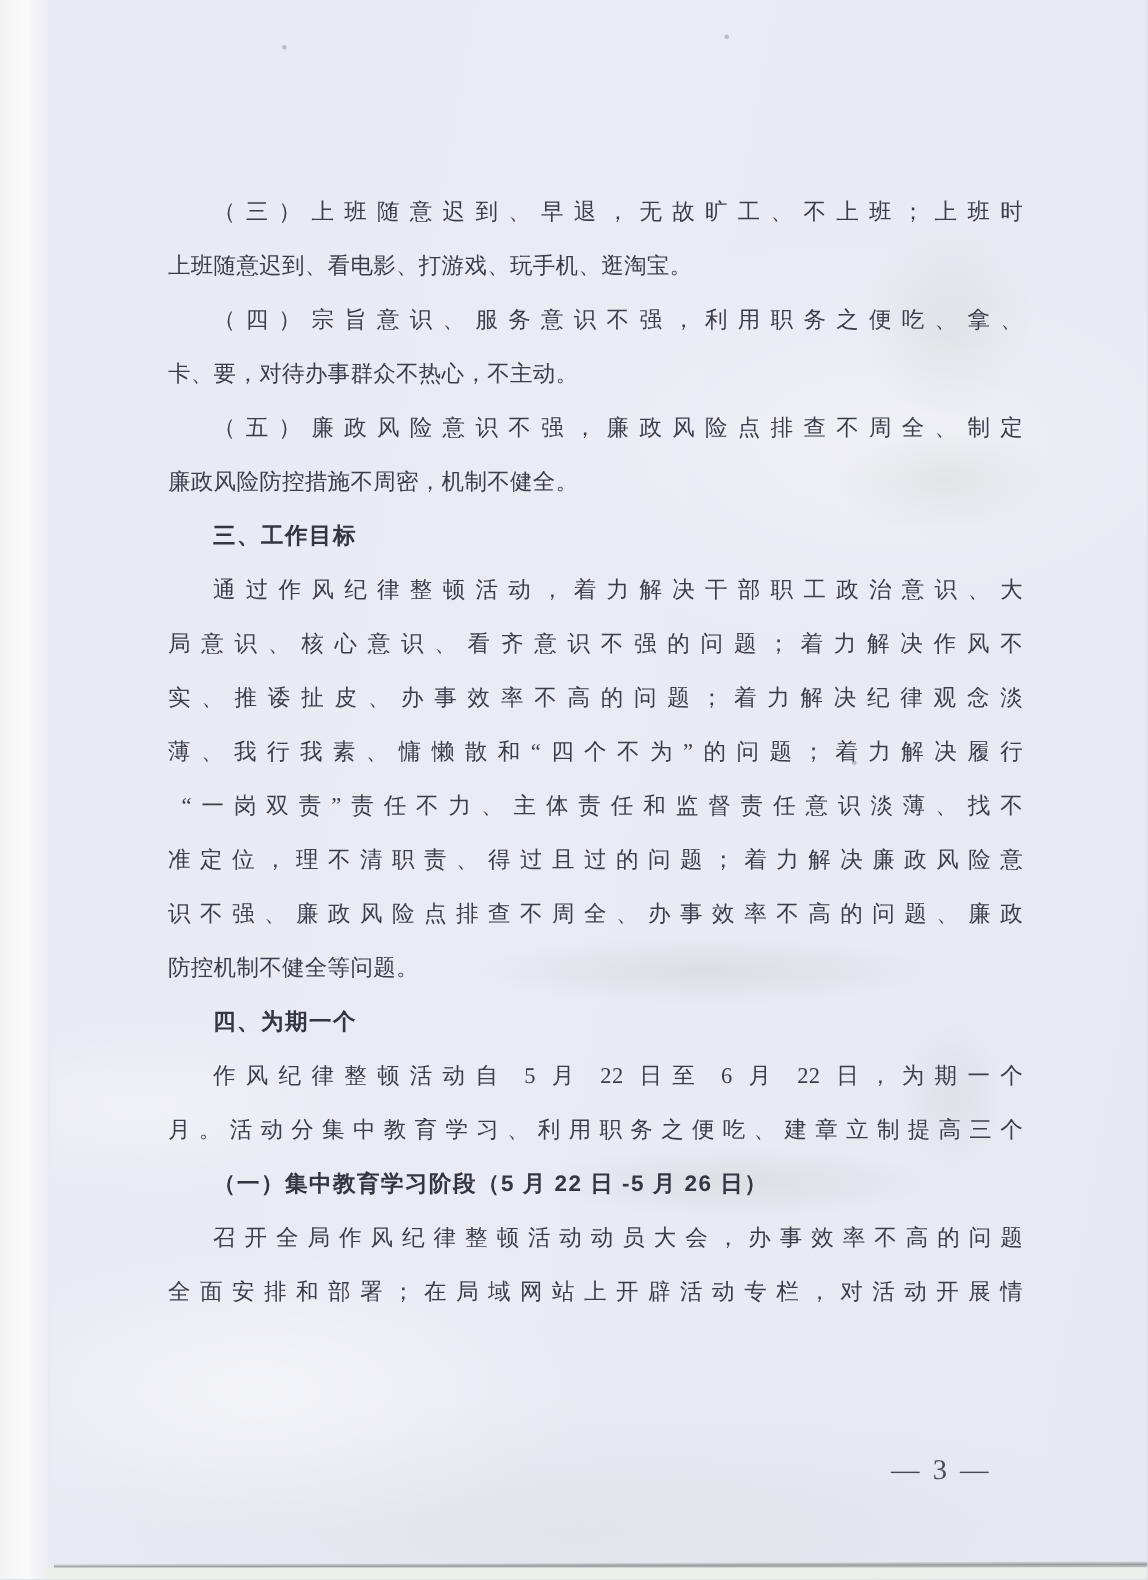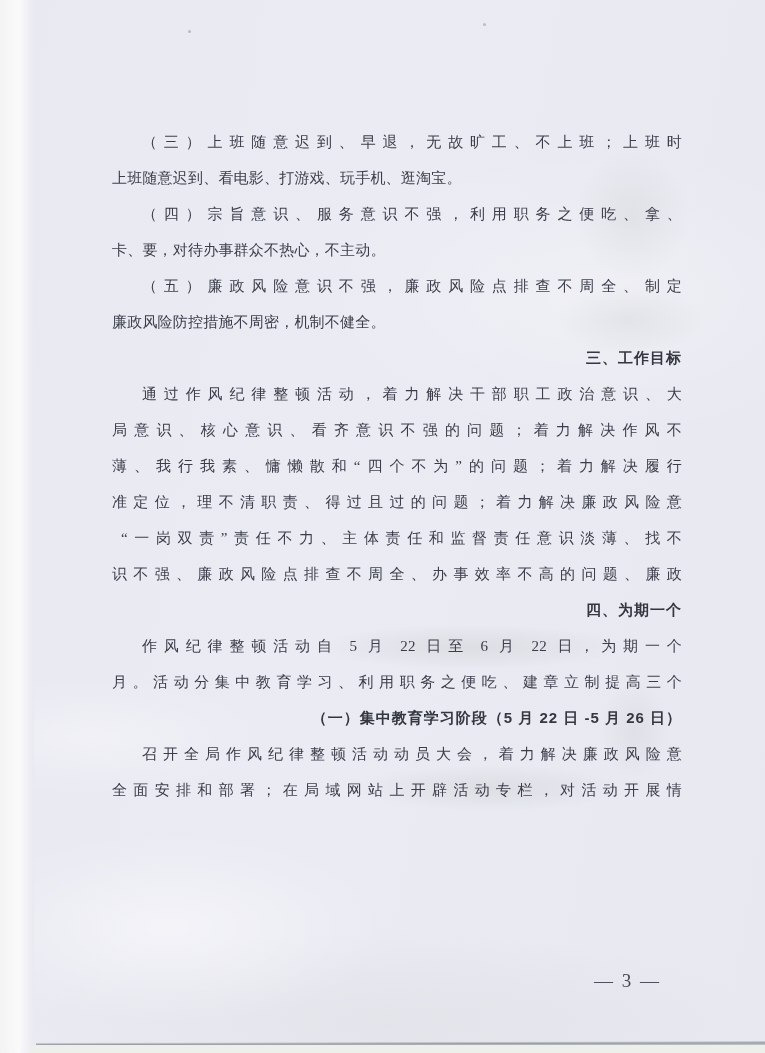--- a/index.html
+++ b/index.html
@@ -36,21 +36,21 @@
   .ln{
     height:36px;line-height:36px;font-size:15px;
     color:#3b3e4a;letter-spacing:0.2px;
     text-rendering:optimizeLegibility;
   }
   .j{text-align:justify;text-align-last:justify;}
   .ind{text-indent:2em;}
   .qind{text-indent:0.6em;}
   .h{
     font-family:"Liberation Sans","DejaVu Sans",sans-serif;
-    font-weight:700;color:#343741;letter-spacing:1px;text-align:right;
+    font-weight:700;color:#343741;letter-spacing:1px;
   }
   .pagenum{
     position:absolute;left:594px;top:966px;height:30px;line-height:30px;
     font-size:19px;color:#474a55;letter-spacing:2px;
     font-family:"Liberation Serif","DejaVu Serif",serif;
   }
   .smudge{position:absolute;pointer-events:none;border-radius:50%;}
   .speck{position:absolute;width:3px;height:3px;border-radius:50%;background:#9aa0a8;opacity:0.6;}
 </style>
 </head>
@@ -78,33 +78,35 @@
     <div class="ln ind j">（四）宗旨意识、服务意识不强，利用职务之便吃、拿、</div>
     <div class="ln">卡、要，对待办事群众不热心，不主动。</div>
 
     <div class="ln ind j">（五）廉政风险意识不强，廉政风险点排查不周全、制定</div>
     <div class="ln">廉政风险防控措施不周密，机制不健全。</div>
 
     <div class="ln ind h">三、工作目标</div>
 
     <div class="ln ind j">通过作风纪律整顿活动，着力解决干部职工政治意识、大</div>
     <div class="ln j">局意识、核心意识、看齐意识不强的问题；着力解决作风不</div>
+    <div class="ln j">实、推诿扯皮、办事效率不高的问题；着力解决纪律观念淡</div>
     <div class="ln j">薄、我行我素、慵懒散和“四个不为”的问题；着力解决履行</div>
+    <div class="ln qind j">“一岗双责”责任不力、主体责任和监督责任意识淡薄、找不</div>
     <div class="ln j">准定位，理不清职责、得过且过的问题；着力解决廉政风险意</div>
-    <div class="ln qind j">“一岗双责”责任不力、主体责任和监督责任意识淡薄、找不</div>
     <div class="ln j">识不强、廉政风险点排查不周全、办事效率不高的问题、廉政</div>
+    <div class="ln">防控机制不健全等问题。</div>
 
     <div class="ln ind h">四、为期一个</div>
 
     <div class="ln ind j">作风纪律整顿活动自 5 月 22 日至 6 月 22 日，为期一个</div>
     <div class="ln j">月。活动分集中教育学习、利用职务之便吃、建章立制提高三个</div>
 
     <div class="ln ind h">（一）集中教育学习阶段（5 月 22 日 -5 月 26 日）</div>
 
-    <div class="ln ind j">召开全局作风纪律整顿活动动员大会，着力解决廉政风险意</div>
+    <div class="ln ind j">召开全局作风纪律整顿活动动员大会，办事效率不高的问题</div>
     <div class="ln j">全面安排和部署；在局域网站上开辟活动专栏，对活动开展情</div>
 
   </div>
 
   <div class="pagenum">— 3 —</div>
 
   <div class="bottom-edge"></div>
   <div class="bottom-strip"></div>
 
 </div>

